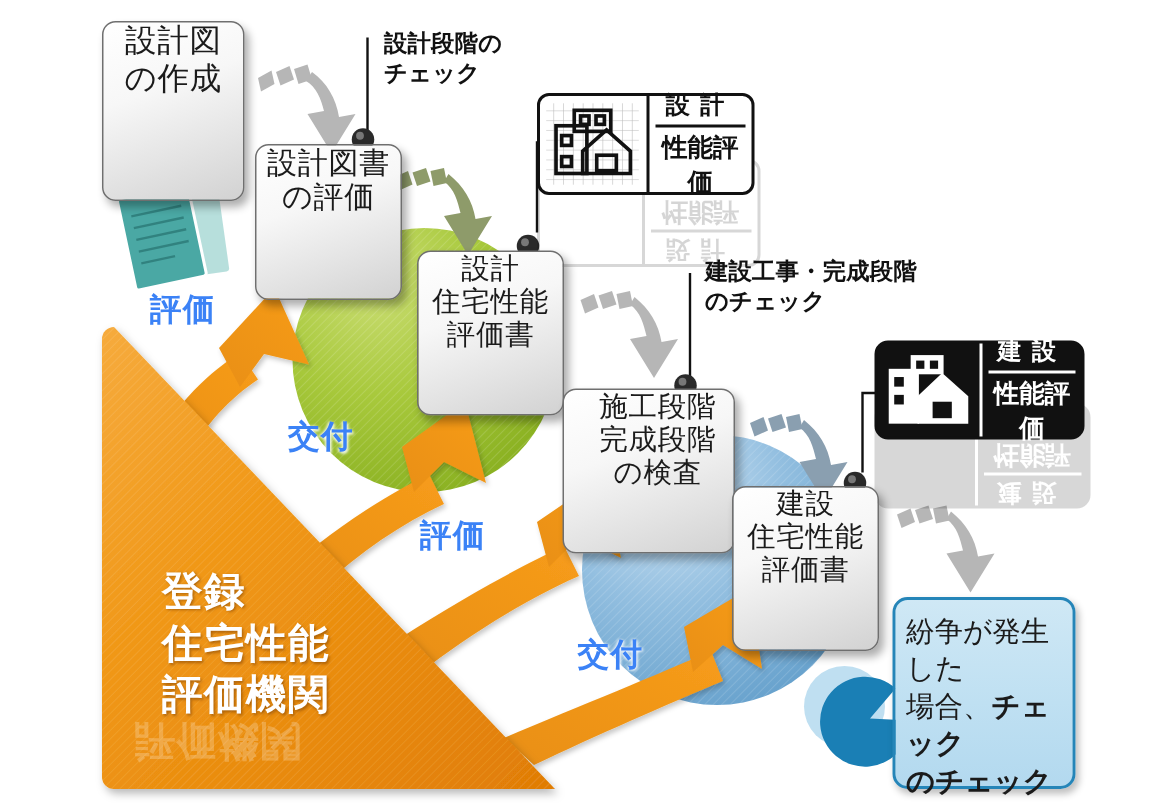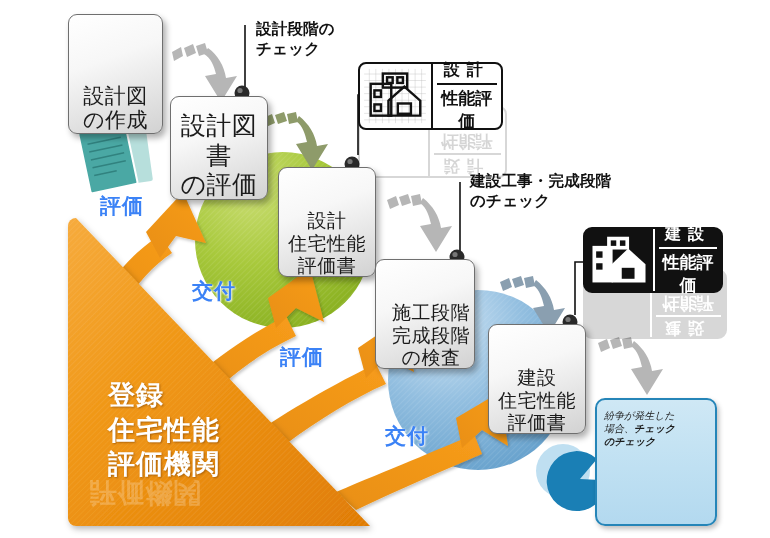--- a/index.html
+++ b/index.html
@@ -27,21 +27,21 @@
 
   
   .pbox{
     position:absolute;
     box-sizing:border-box;
     border:1.3px solid #6f6f6f;
     border-radius:9px;
     background:linear-gradient(160deg,#ffffff 0%,#f7f7f7 38%,#e3e3e3 72%,#d2d2d2 100%);
     box-shadow:3px 4px 6px rgba(0,0,0,.32);
     display:flex;
-    align-items:flex-end;
+    align-items:flex-start;
     justify-content:center;
     z-index:5;
   }
   .pbox .ptxt{
     color:#1b1b1b;
     text-align:center;
     line-height:1.17;
     letter-spacing:.5px;
     white-space:pre-line;
     font-weight:400;
@@ -53,24 +53,23 @@
     box-sizing:border-box;
     border:2px solid #2585b8;
     border-radius:10px;
     background:linear-gradient(180deg,#cfe8f5 0%,#bfe0f2 55%,#b3d9ef 100%);
     box-shadow:2px 3px 5px rgba(0,0,0,.25);
     z-index:5;
     padding:9px 7px 8px 7px;
   }
   .bluebox .btxt{
     color:#1b1b1b;
-    font-size:10px;
+    font-size:19px;
     line-height:1.32;
     text-align:left;
-    font-style:italic;
   }
   .bluebox .bstrong{font-weight:bold;}
   .bluebox .bend{display:block;text-align:right;padding-right:2px;}
 
   
   .callout{
     position:absolute;
     z-index:6;
     font-weight:bold;
     color:#111111;
@@ -339,31 +338,31 @@
       </g>
     </g>
   </svg>
 
   <div class="pbox" style="left:68px; top:14px; width:95px; height:120px;">
     <span class="ptxt" style="font-size:21px;">設計図
 の作成</span>
   </div>
 
   <div class="pbox" style="left:170px; top:96px; width:98px; height:104px;">
-    <span class="ptxt" style="font-size:25px;">設計図書
+    <span class="ptxt" style="font-size:20px;">設計図書
 の評価</span>
   </div>
 
   <div class="pbox" style="left:278px; top:167px; width:98px; height:110px;">
     <span class="ptxt" style="font-size:19px;">設計
 住宅性能
 評価書</span>
   </div>
 
-  <div class="pbox" style="left:375px; top:259px; width:100px; height:110px;padding-left:12px;">
+  <div class="pbox" style="left:375px; top:259px; width:115px; height:110px;padding-left:12px;">
     <span class="ptxt" style="font-size:19px;">施工段階
 完成段階
 の検査</span>
   </div>
 
   <div class="pbox" style="left:488px; top:324px; width:98px; height:110px;">
     <span class="ptxt" style="font-size:19px;">建設
 住宅性能
 評価書</span>
   </div>

